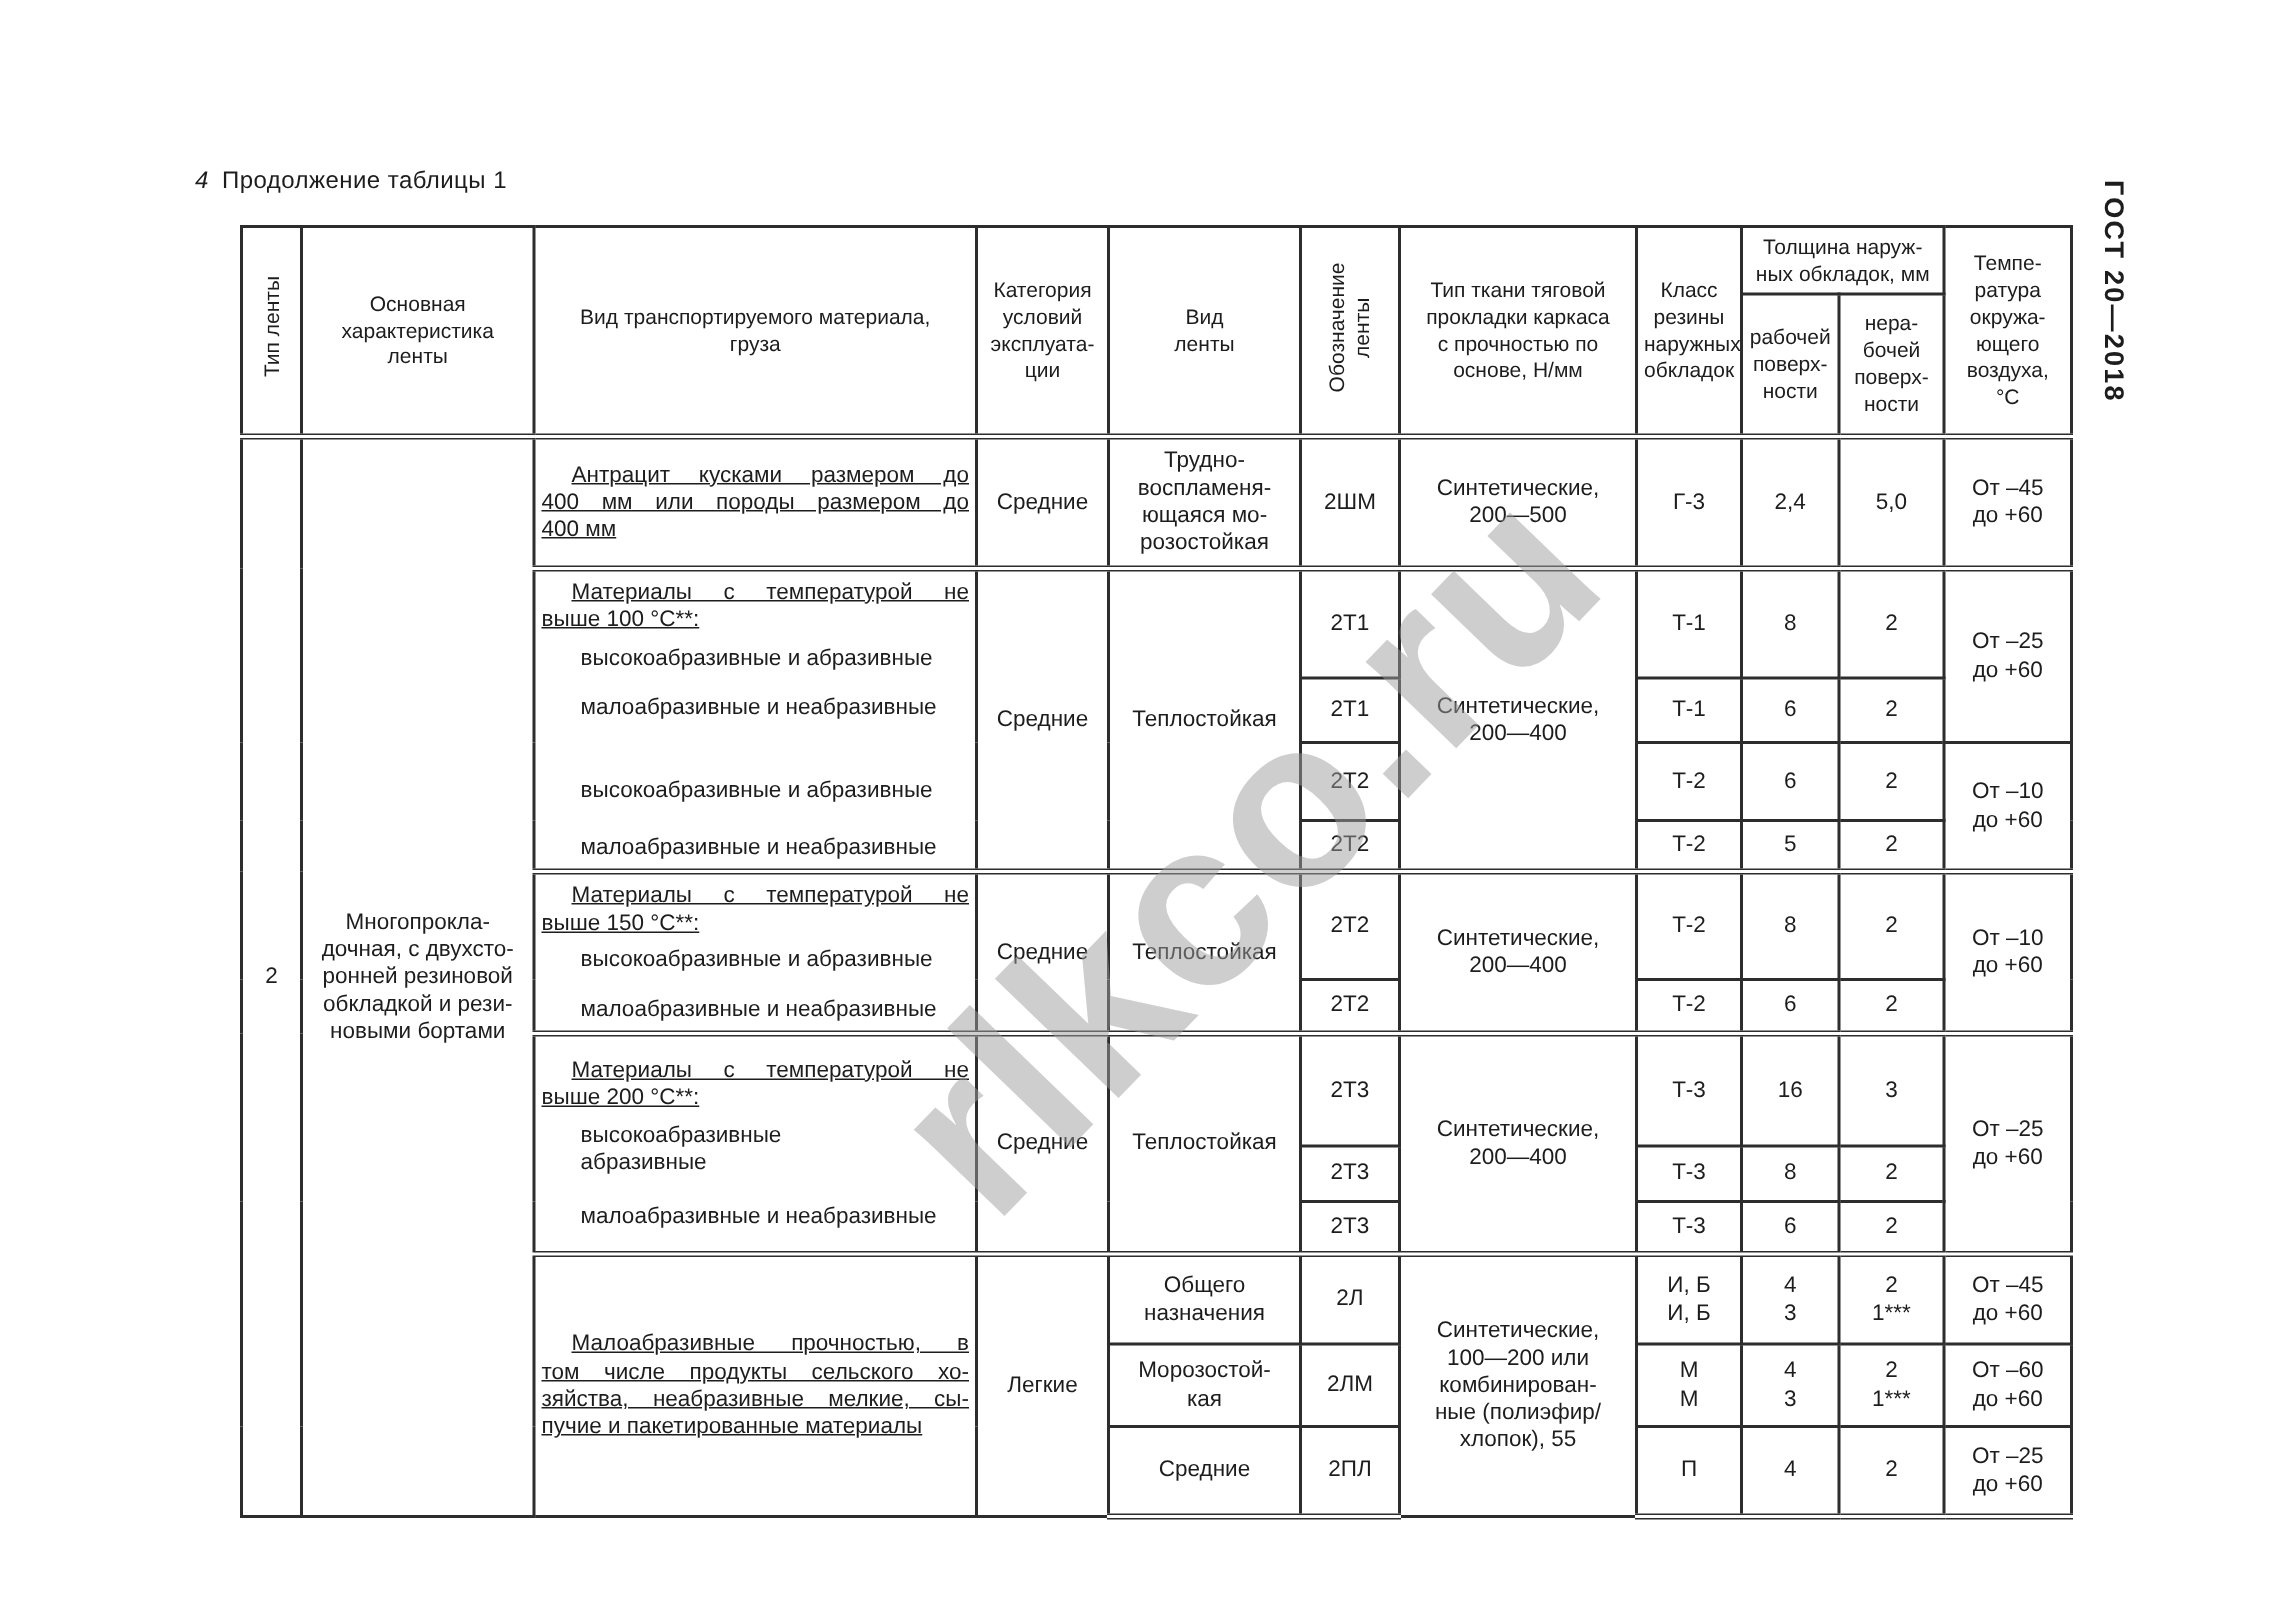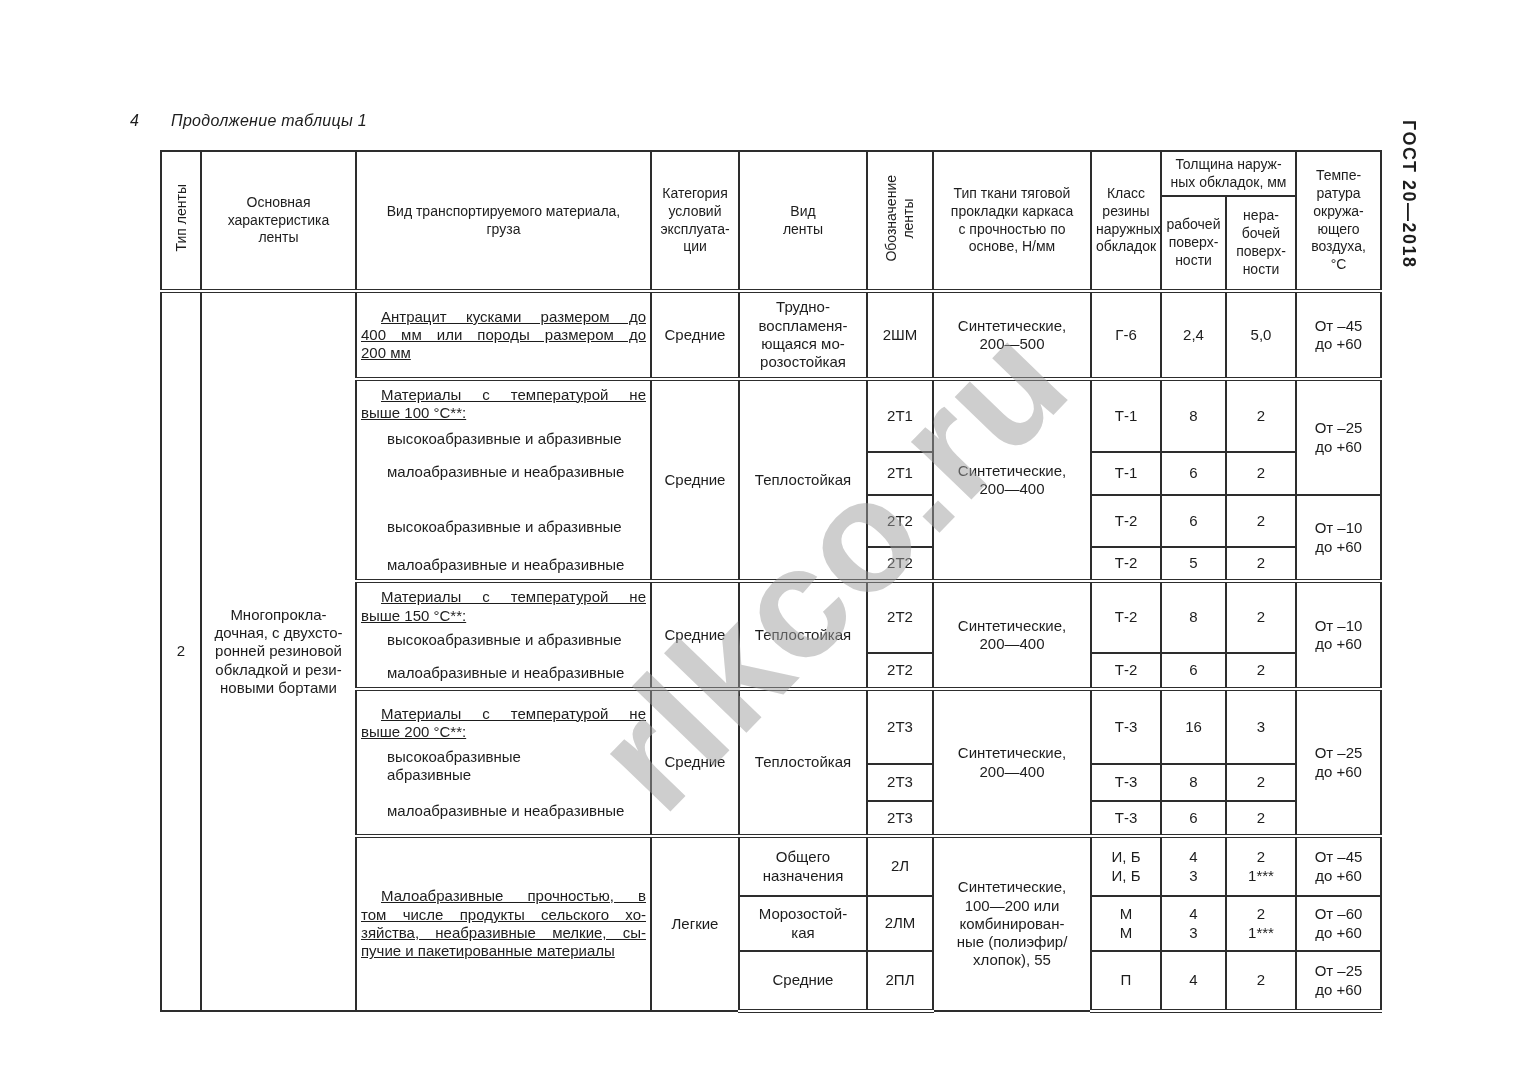--- a/index.html
+++ b/index.html
@@ -2,21 +2,21 @@
 <html><head>
 <meta charset="utf-8">
 <style>
   html,body{margin:0;padding:0;}
   body{
     width:1528px;height:1079px;position:relative;overflow:hidden;
     background:#ffffff;color:#1d1d1d;
     font-family:"Liberation Sans",sans-serif;
   }
   .page-number{position:absolute;left:130px;top:112px;font-size:16px;font-style:italic;}
-  .caption{position:absolute;left:171px;top:112px;font-size:16px;font-style:italic;letter-spacing:.3px;}
+  .caption{position:absolute;left:148px;top:112px;font-size:16px;letter-spacing:.3px;}
   .doc-code{position:absolute;left:1398px;top:120px;writing-mode:vertical-rl;
     font-weight:bold;font-size:18px;letter-spacing:1.5px;}
   .watermark{position:absolute;left:450px;top:462px;width:760px;height:210px;
     display:flex;align-items:center;justify-content:center;
     transform:rotate(-46deg);font-size:158px;font-weight:bold;
     color:rgba(158,158,158,0.5);letter-spacing:2px;z-index:5;pointer-events:none;}
   table.gost{position:absolute;left:160px;top:150px;width:1220px;
     border-collapse:collapse;table-layout:fixed;}
   .gost th,.gost td{border:2px solid #2d2d2d;font-weight:normal;text-align:center;
     vertical-align:middle;padding:3px 4px;font-size:15px;line-height:1.22;color:#1d1d1d;}
@@ -104,32 +104,32 @@
       <td rowspan="13" class="vtop">2</td>
       <td rowspan="13" class="vtop pre">Многопрокла-
 дочная, с двухсто-
 ронней резиновой
 обкладкой и рези-
 новыми бортами</td>
       <td class="mat">
           <div class="jlines">
             <div>Антрацит кусками размером до</div>
             <div>400 мм или породы размером до</div>
-            <div>200 мм</div>
+            <div>400 мм</div>
           </div>
         </td>
       <td>Средние</td>
       <td class="pre">Трудно-
 воспламеня-
 ющаяся мо-
 розостойкая</td>
       <td>2ШМ</td>
       <td class="pre vtop">Синтетические,
 200—500</td>
-      <td class="vtop">Г-6</td>
+      <td class="vtop">Г-3</td>
       <td class="vtop">2,4</td>
       <td class="vtop">5,0</td>
       <td class="pre">От –45
 до +60</td>
     </tr>
 
     <tr class="bt" style="height:73px">
       <td rowspan="4" class="mat">
         <div class="jlines">
             <div>Материалы с температурой не</div>

